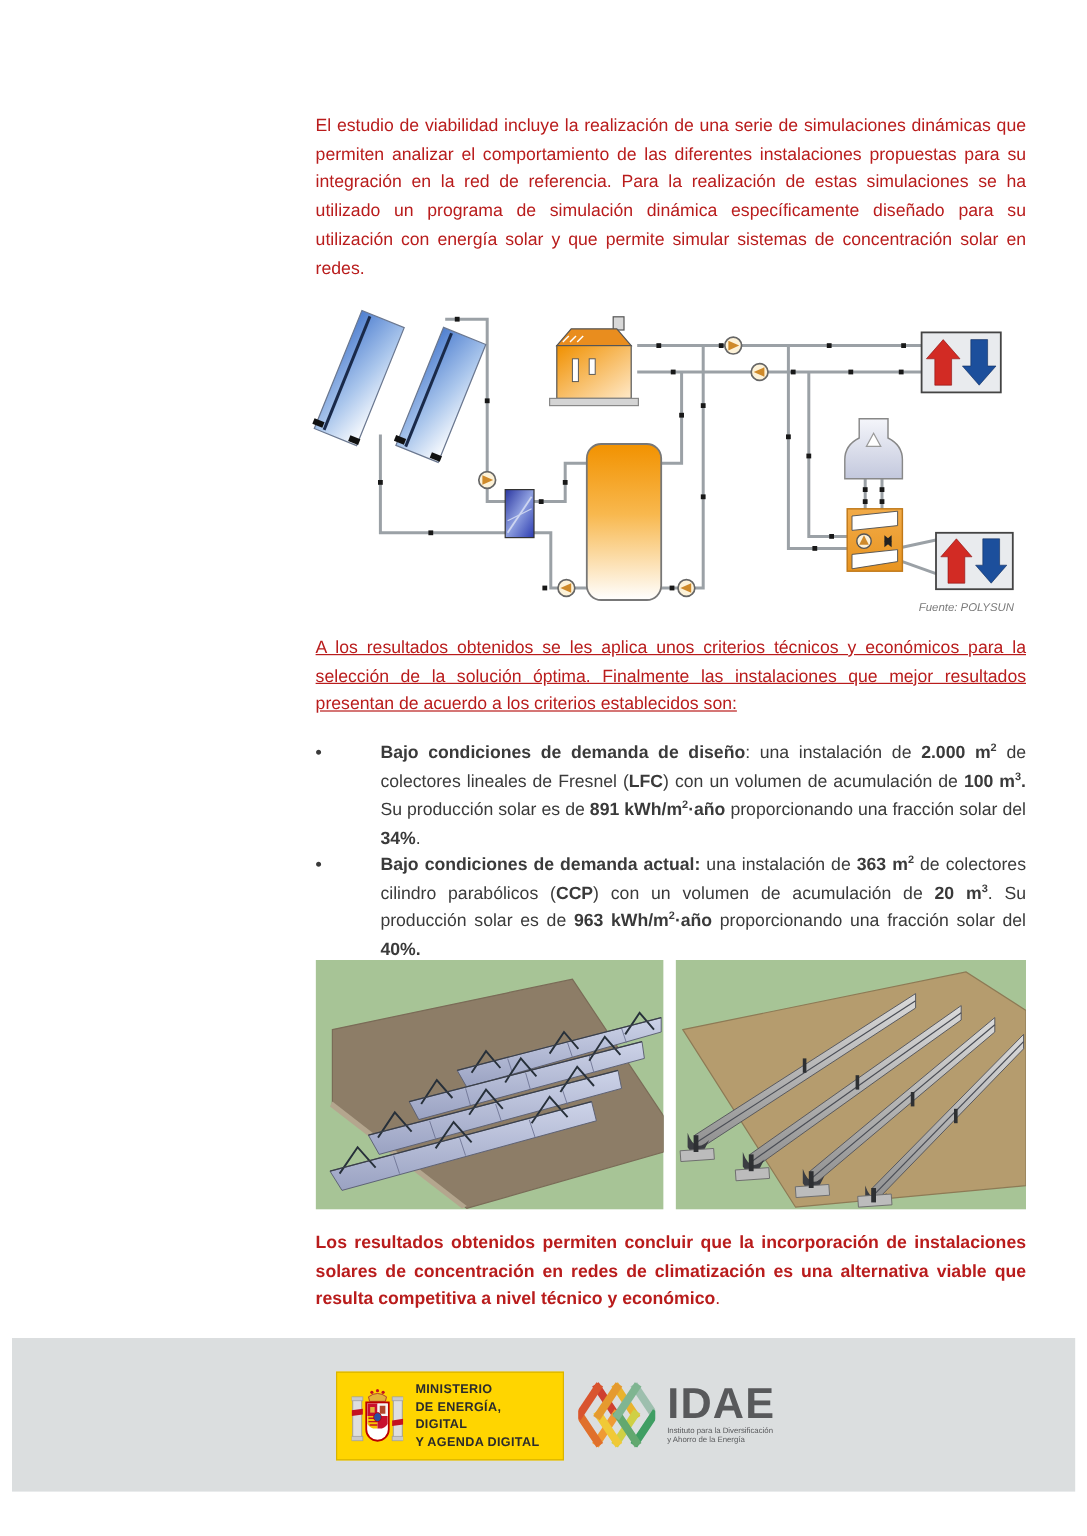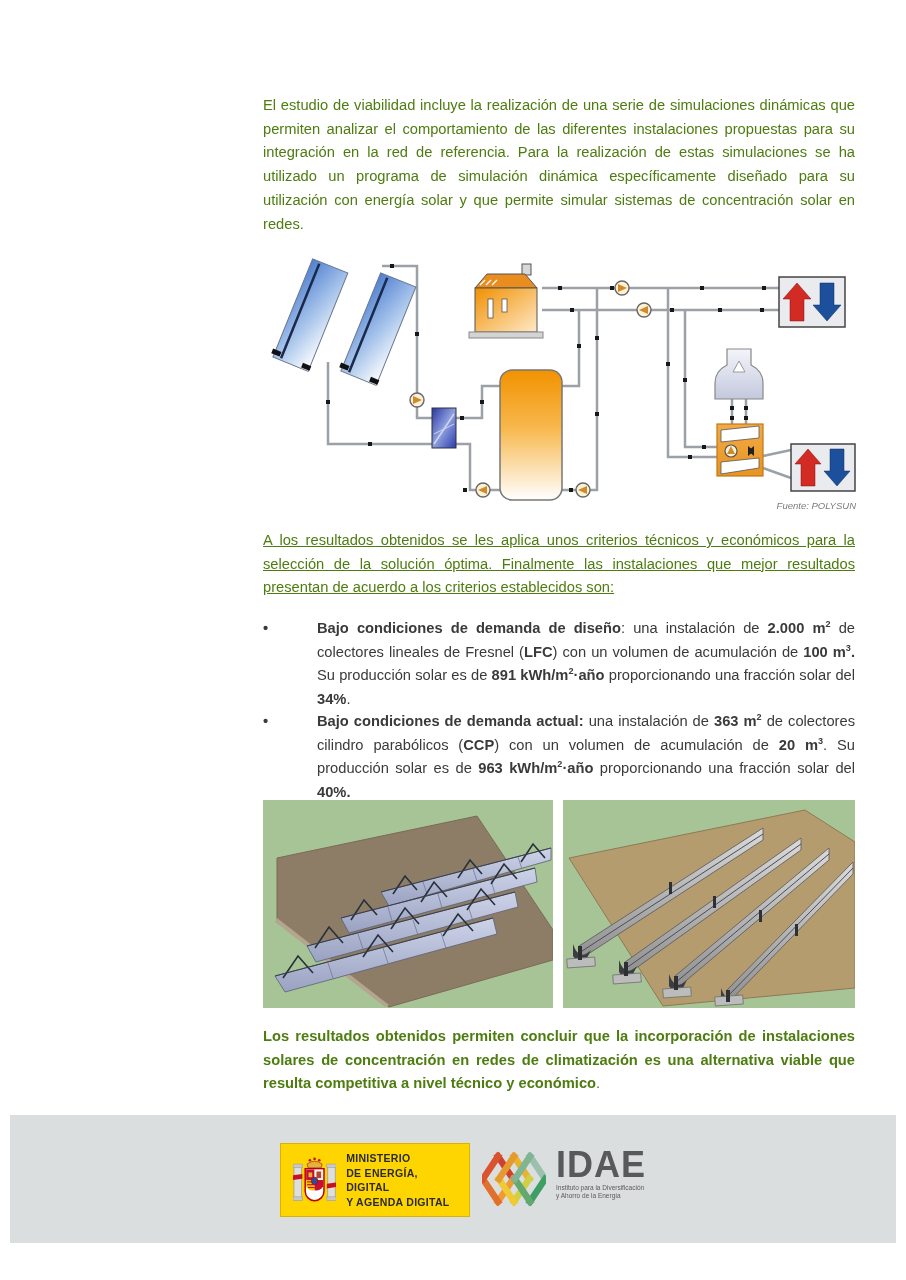--- a/index.html
+++ b/index.html
@@ -1,46 +1,46 @@
 <!DOCTYPE html>
 <html><head>
 <meta charset="utf-8">
 <style>
   * { margin:0; padding:0; box-sizing:border-box; }
   html,body { background:#ffffff; }
   body { width:906px; height:1280px; position:relative; overflow:hidden;
          font-family:"Liberation Sans", sans-serif; }
   .para { position:absolute; left:263px; width:592px; text-align:justify;
-          font-size:14.7px; line-height:23.7px; color:#4d7c0f; }
+          font-size:14.7px; line-height:23.7px; color:#b91c1c; }
   .para sup, .bullet sup { font-size:0.62em; vertical-align:super; line-height:0; }
   .bullet { position:absolute; left:263px; width:592px; display:flex;
             font-size:14.7px; line-height:23.7px; color:#3a3a3a; }
   .bullet .marker { width:26px; flex:0 0 26px; font-weight:bold; }
   .bullet .runs { flex:1; text-align:justify;margin-left:28px; }
   .figure { position:absolute; }
   .photo { position:absolute; top:800px; height:208px; }
   .footer-band { position:absolute; left:10px; top:1115px; width:886px; height:128px;
                  background:#dbdedf; }
   .ministry-logo { position:absolute; left:270px; top:28px; width:190px; height:74px;
                    background:#ffd500; border:1px solid #d9b300; display:flex;
                    align-items:center; padding:6px 12px; }
   .ministry-text { margin-left:10px; font-size:10.5px; line-height:14.5px;
                    color:#2b2b2b; font-weight:bold; letter-spacing:0.3px; }
-  .idae-logo { position:absolute; left:472px; top:33px; display:flex; }
+  .idae-logo { position:absolute; left:472px; top:33px; display:flex; align-items:center; }
   .idae-text { margin-left:10px; }
   .idae-acronym { font-size:36px; font-weight:bold; color:#58595b; line-height:34px;
                   letter-spacing:1px; }
   .idae-sub { font-size:6.5px; color:#58595b; line-height:8px; margin-top:2px; }
 </style>
 </head>
 <body>
 
 <div class="para" style="top:94px;"><span>El estudio de viabilidad incluye la realización de una serie de simulaciones dinámicas que permiten analizar el comportamiento de las diferentes instalaciones propuestas para su integración en la red de referencia. Para la realización de estas simulaciones se ha utilizado un programa de simulación dinámica específicamente diseñado para su utilización con energía solar y que permite simular sistemas de concentración solar en redes.</span></div>
 
-<div class="figure" style="left:270px; top:252px; width:592px; height:262px;">
+<div class="figure" style="left:259px; top:252px; width:592px; height:262px;">
 <svg viewBox="0 0 592 262" width="592" height="262">
   <defs>
     <linearGradient id="gPanel" x1="0" y1="0" x2="1" y2="1">
       <stop offset="0" stop-color="#4f7fd0"></stop>
           <stop offset="0.55" stop-color="#aac6ec"></stop>
           <stop offset="1" stop-color="#ffffff"></stop>
     </linearGradient>
     <linearGradient id="gTank" x1="0" y1="0" x2="0" y2="1">
       <stop offset="0" stop-color="#f29200"></stop>
           <stop offset="0.45" stop-color="#f8b84e"></stop>

